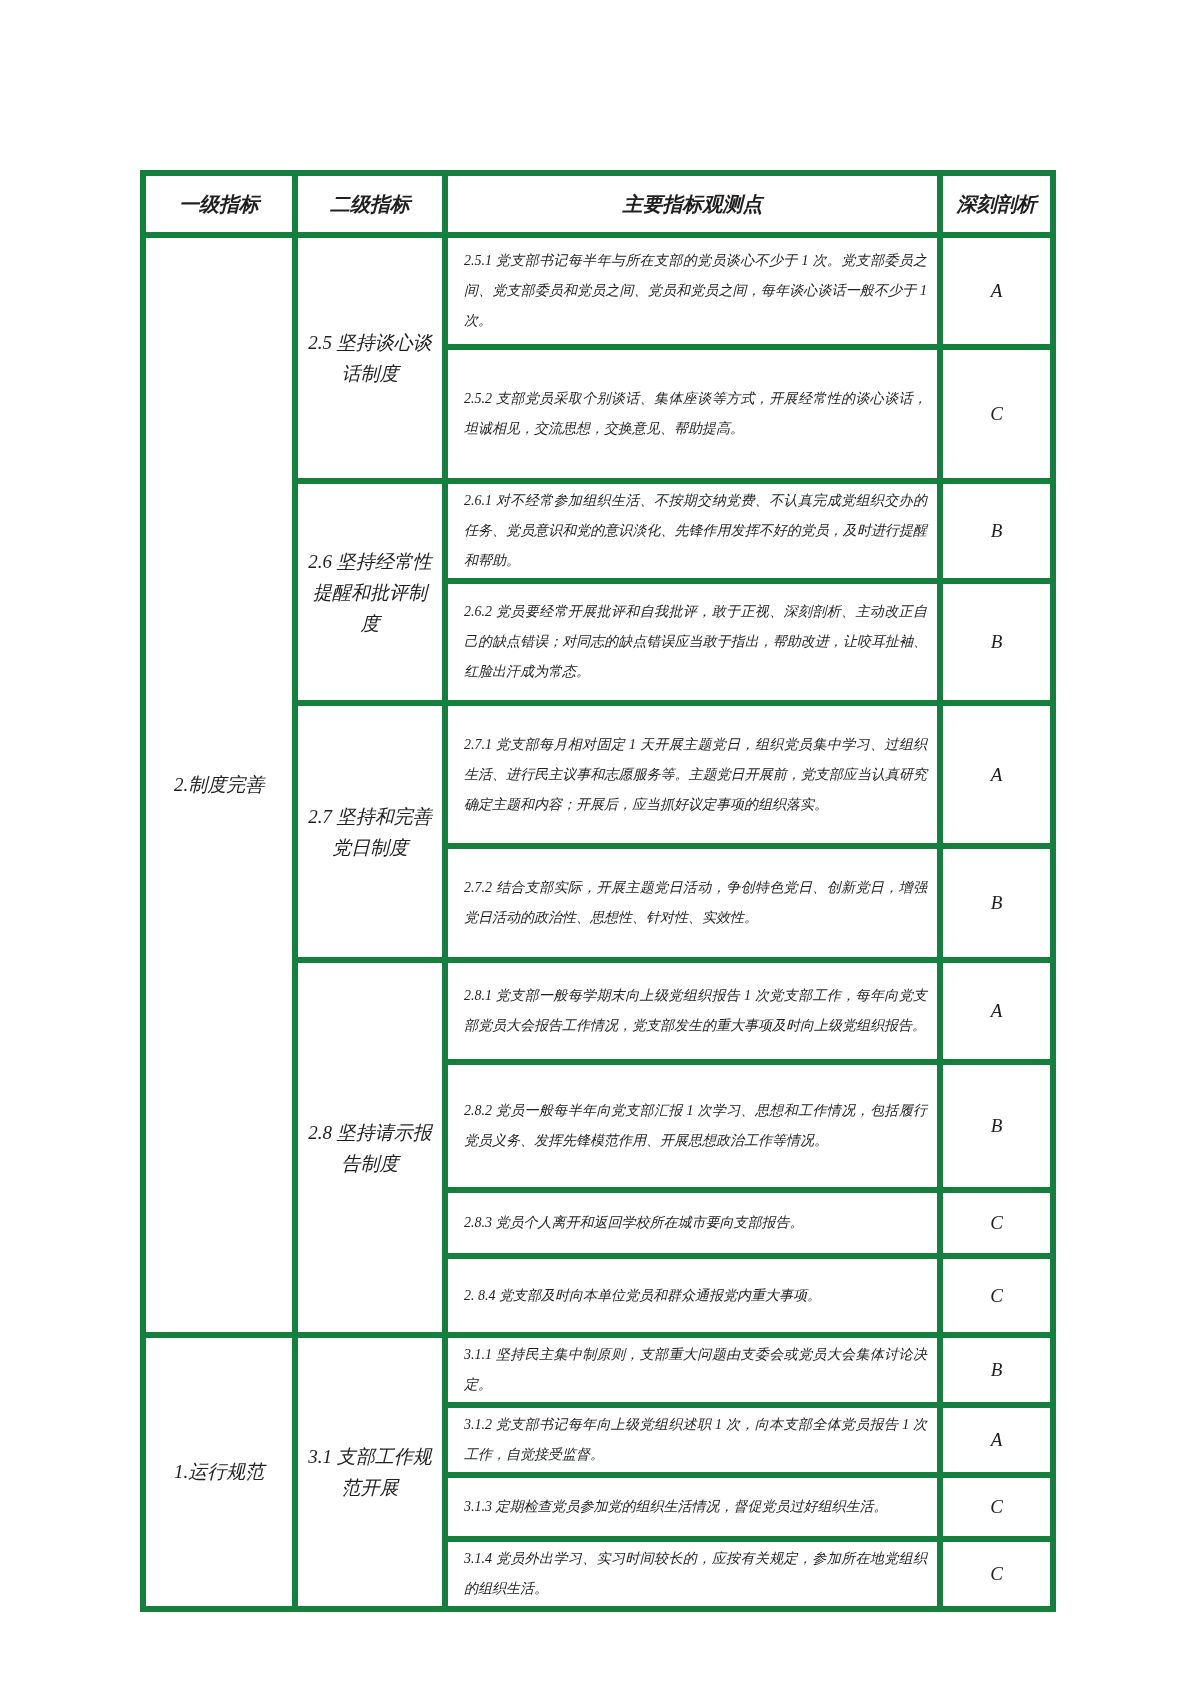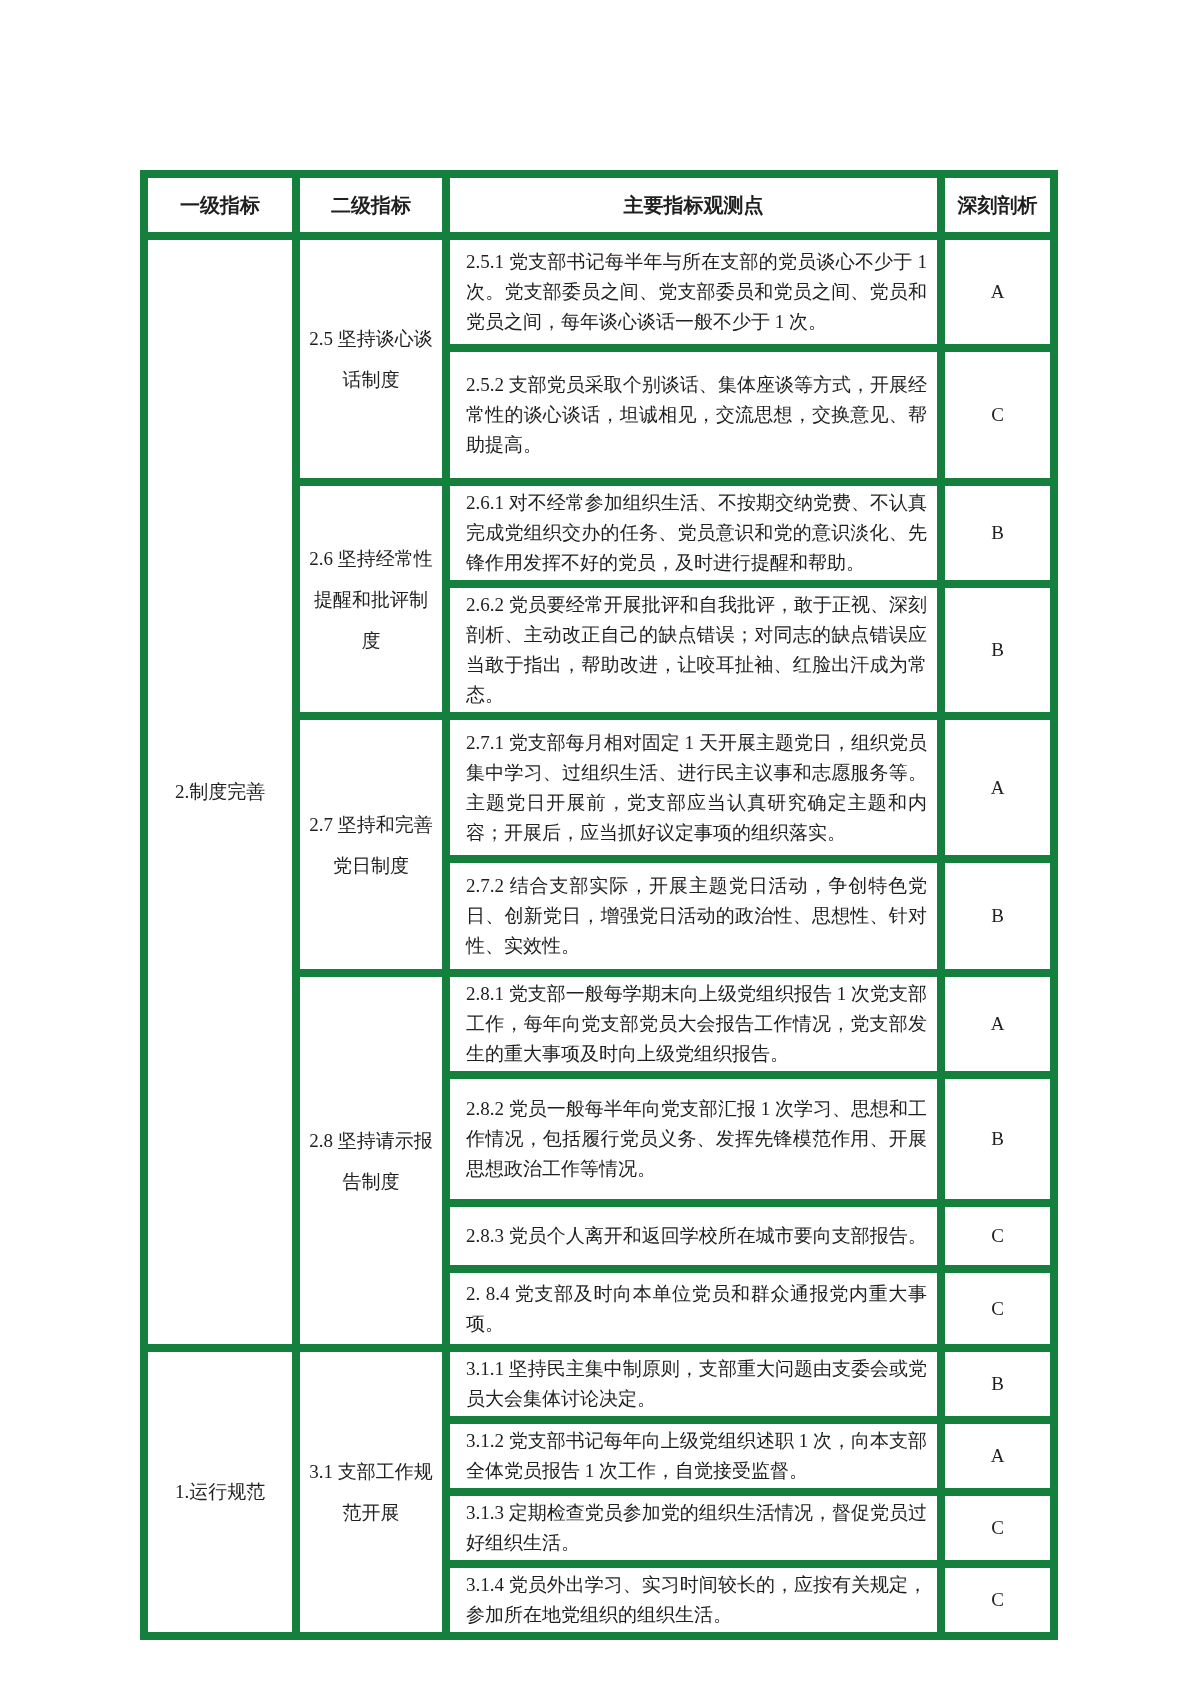--- a/index.html
+++ b/index.html
@@ -18,49 +18,50 @@
   }
   table.indicator-table {
     position: absolute;
     left: 140px;
     top: 170px;
     width: 910px;
     border-collapse: collapse;
     table-layout: fixed;
   }
   .indicator-table td, .indicator-table th {
-    border: 8px solid #15803d;
+    border: 6px solid #15803d;
     box-sizing: border-box;
     overflow: hidden;
+    font-style: italic;
   }
   .indicator-table th {
     font-family: "Liberation Sans", "DejaVu Sans", sans-serif;
     font-weight: bold;
     font-size: 20px;
     text-align: center;
     vertical-align: middle;
     background: #ffffff;
   }
   .c1 {
     text-align: center;
     vertical-align: middle;
     font-size: 19px;
     padding: 7px 4px;
   }
   .c2 {
     text-align: center;
     vertical-align: middle;
     font-size: 19px;
-    line-height: 41px;
+    line-height: 31px;
     padding: 0 8px;
   }
   .c3 {
     text-align: justify;
     vertical-align: middle;
-    font-size: 19px;
+    font-size: 14px;
     line-height: 30px;
     padding: 2px 10px 2px 16px;
   }
   .c4 {
     text-align: center;
     vertical-align: middle;
     font-size: 19px;
   }
 </style>
 </head>

